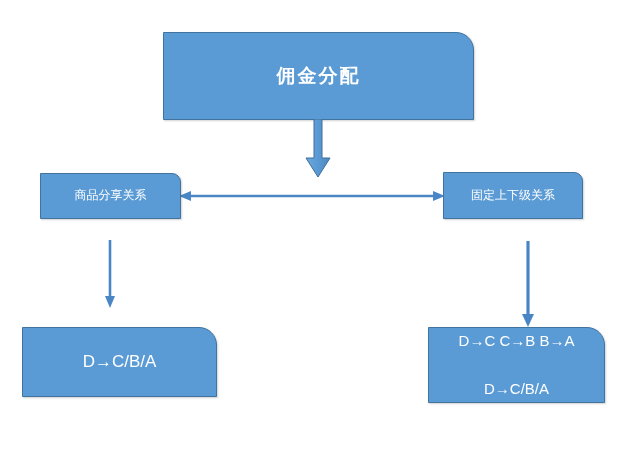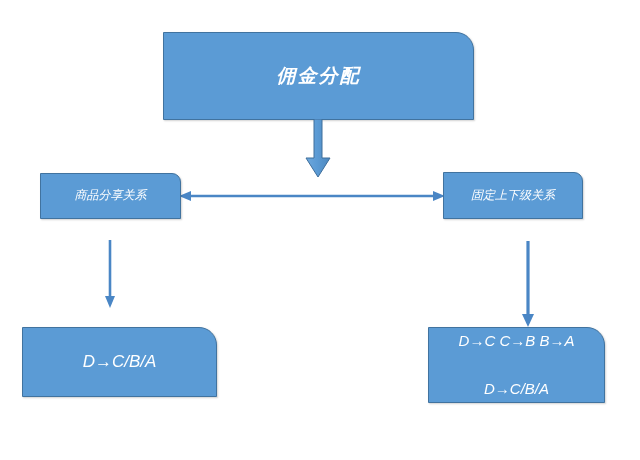--- a/index.html
+++ b/index.html
@@ -10,21 +10,20 @@
   }
   body {
     font-family: "Liberation Sans", "DejaVu Sans", sans-serif;
   }
   #canvas {
     position: relative;
     width: 640px;
     height: 460px;
     background: #ffffff;
     overflow: hidden;
-    font-style: italic;
   }
 
   
   .node {
     position: absolute;
     box-sizing: border-box;
     background: #5B9BD5;
     border: 1px solid #41739F;
     color: #ffffff;
     display: flex;

